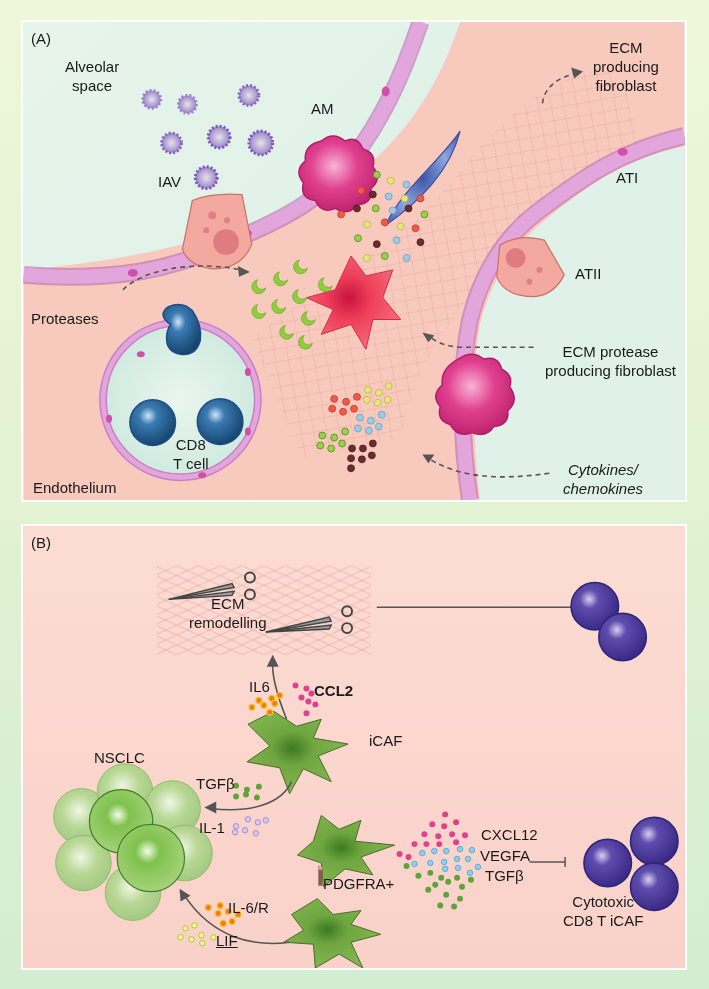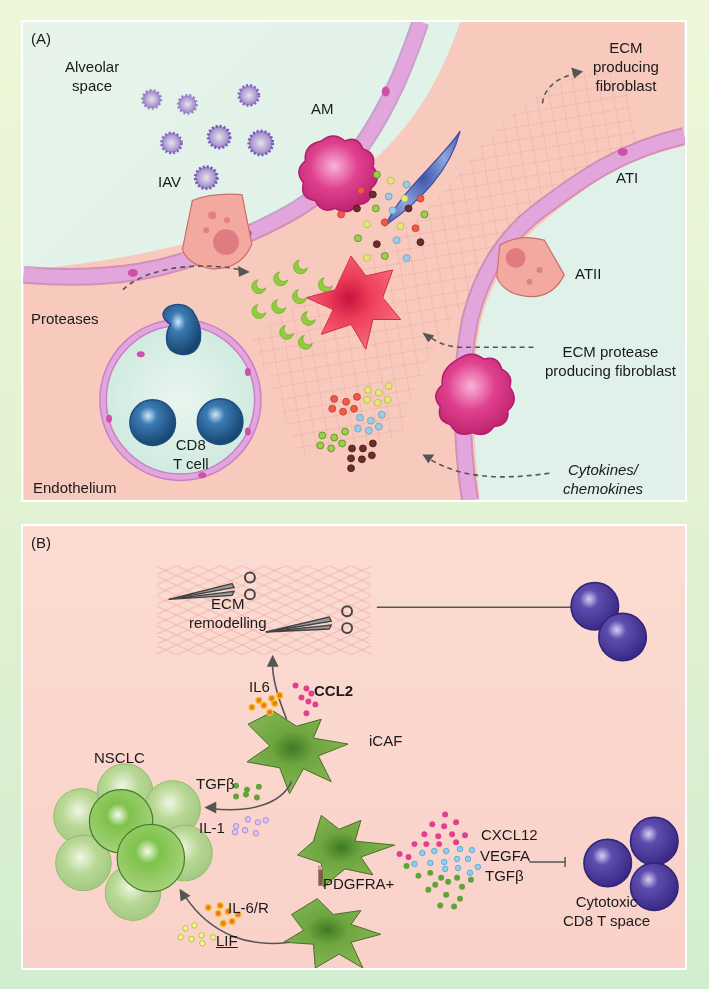--- a/index.html
+++ b/index.html
@@ -452,17 +452,17 @@
   <div class="lbl" style="left:346px;top:205px;text-align:right;">iCAF</div>
   <div class="lbl" style="left:71px;top:222px;">NSCLC</div>
   <div class="lbl" style="left:173px;top:248px;">TGFβ</div>
   <div class="lbl" style="left:176px;top:292px;">IL-1</div>
   <div class="lbl" style="left:458px;top:299px;">CXCL12</div>
   <div class="lbl" style="left:457px;top:320px;">VEGFA</div>
   <div class="lbl" style="left:462px;top:340px;">TGFβ</div>
   <div class="lbl" style="left:300px;top:348px;">PDGFRA+</div>
   <div class="lbl" style="left:540px;top:366px;text-align:center;">
     <div>Cytotoxic</div>
-    <div>CD8 T space</div>
+    <div>CD8 T iCAF</div>
   </div>
   <div class="lbl" style="left:205px;top:372px;">IL-6/R</div>
   <div class="lbl" style="left:193px;top:405px;text-decoration:underline;">LIF</div>
 </div>
 
 </body></html>

